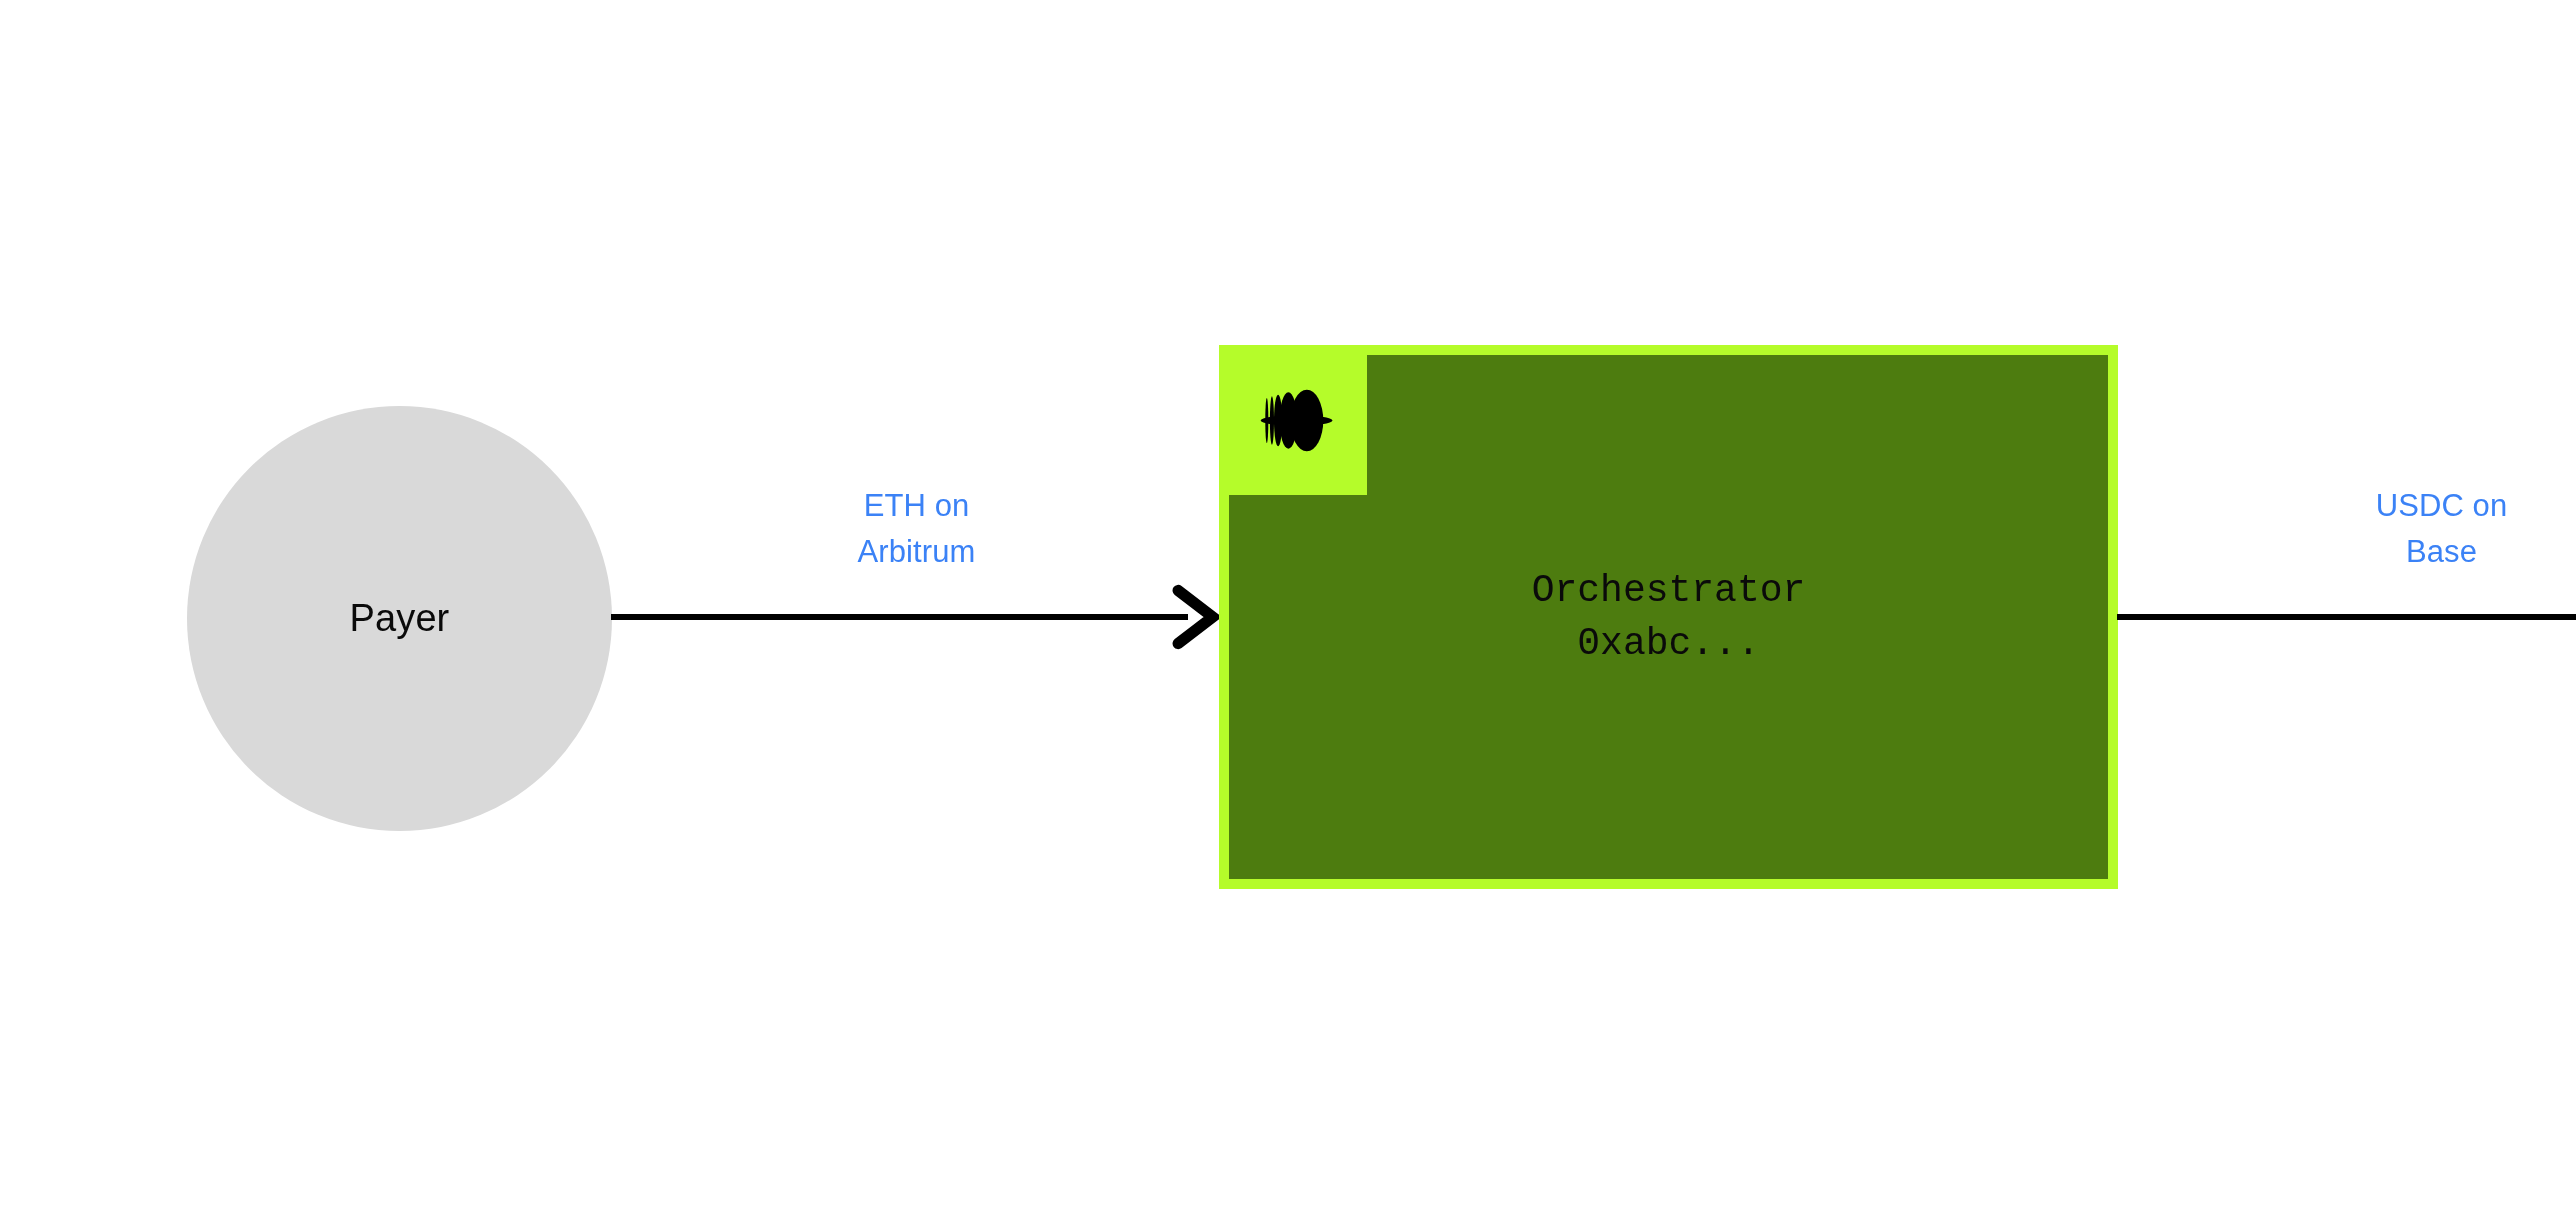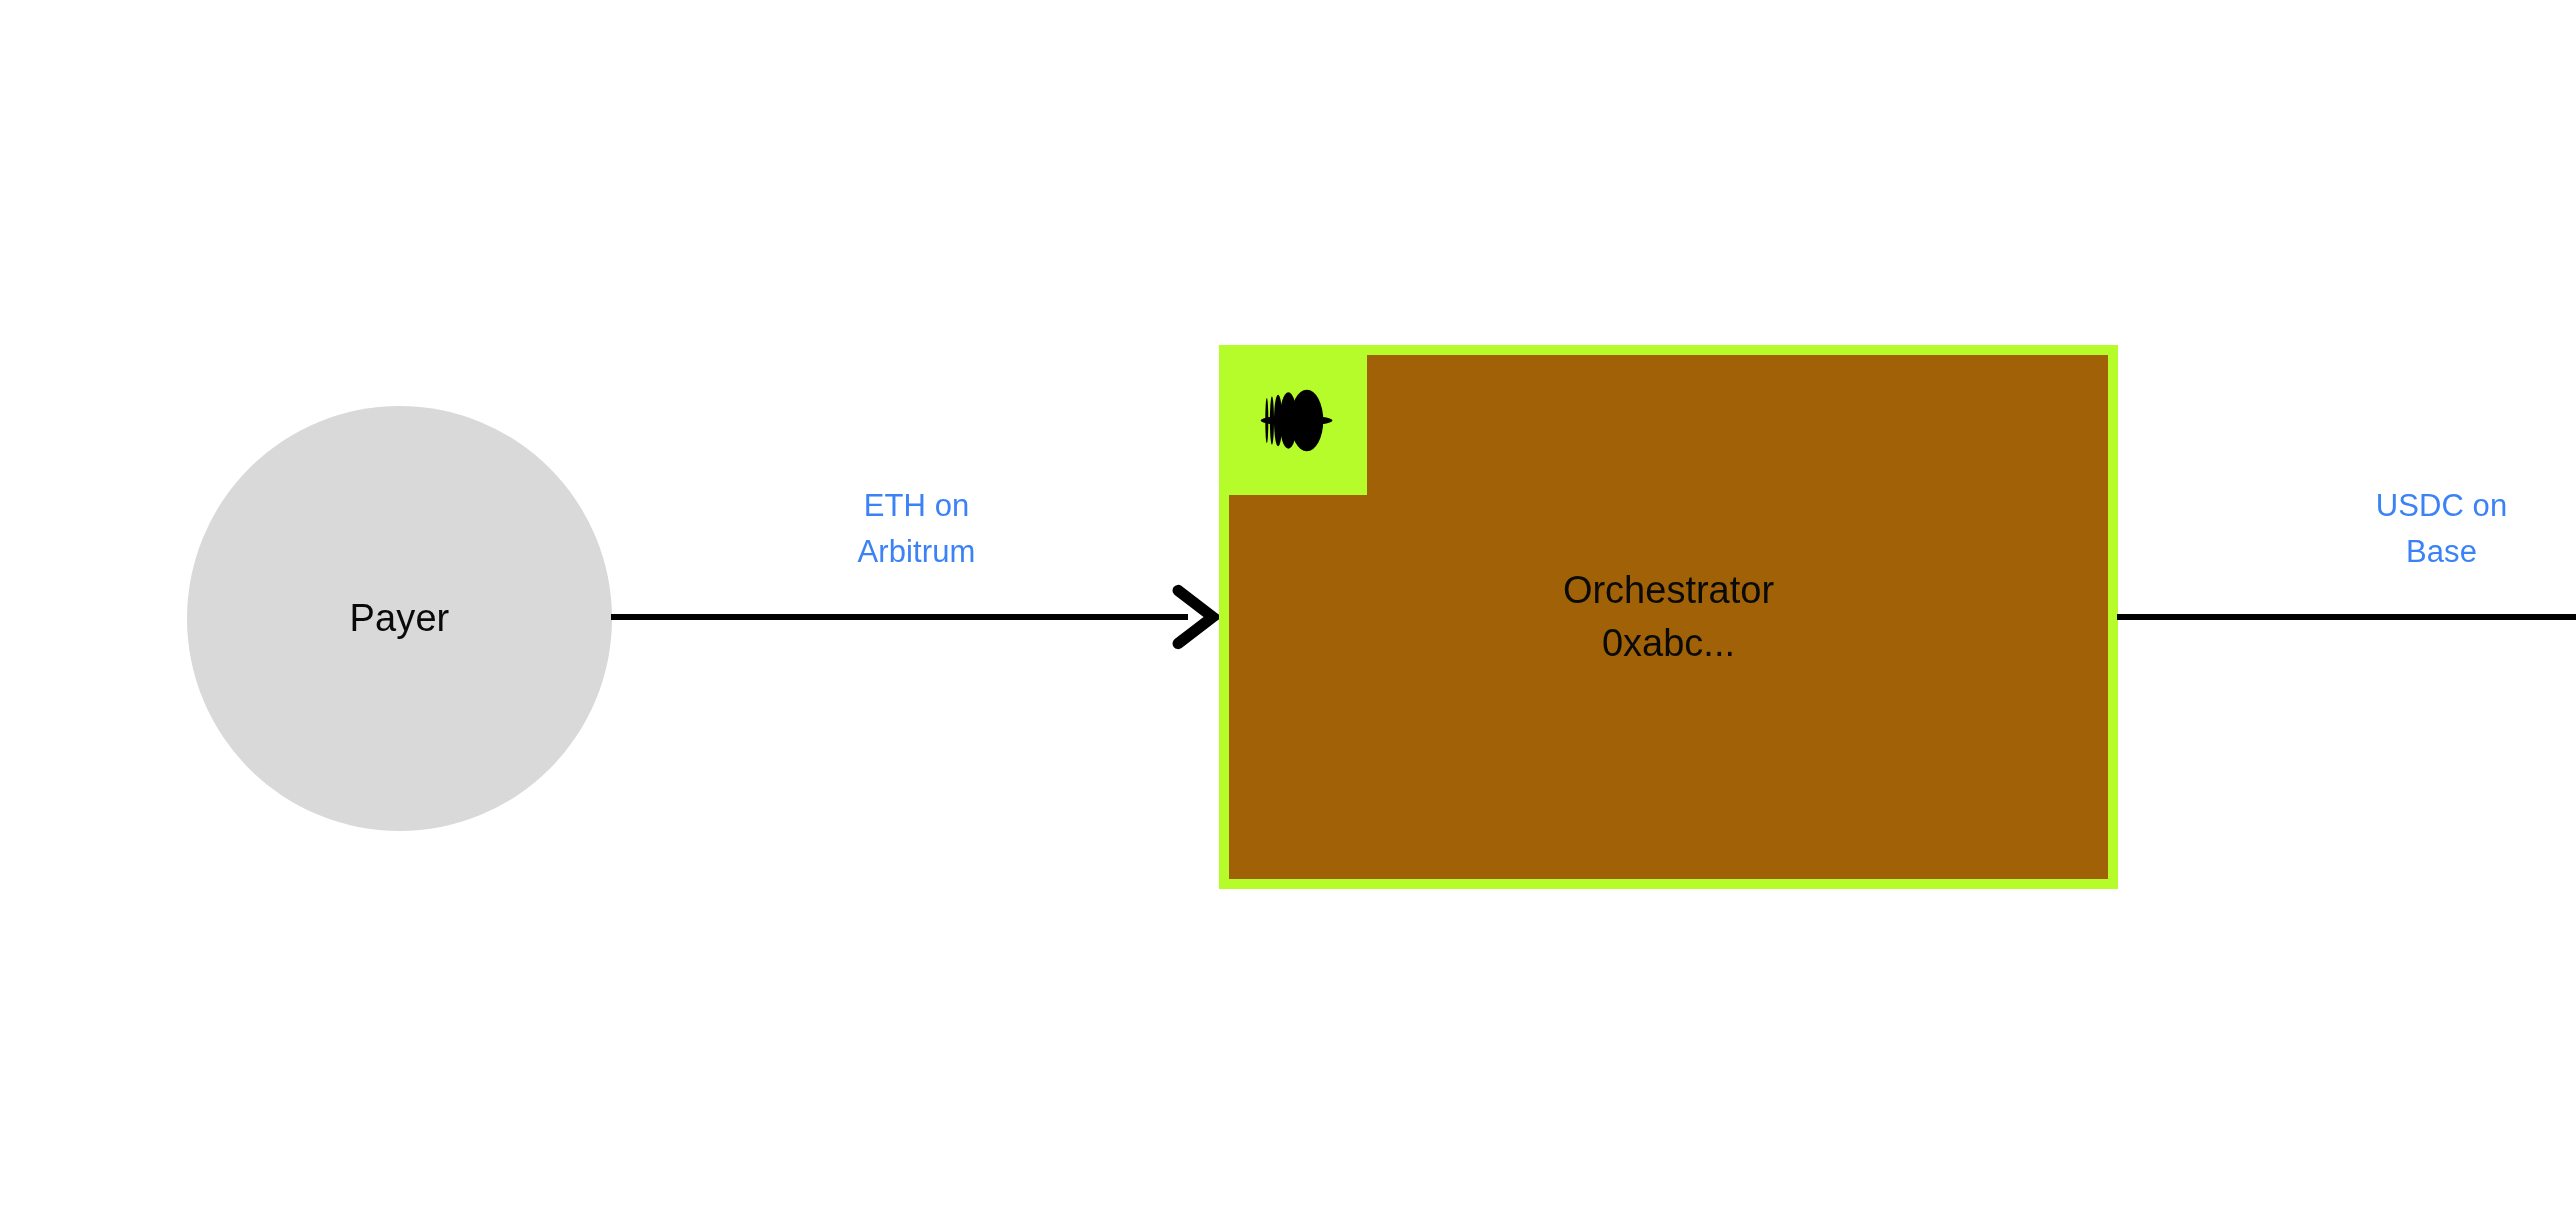--- a/index.html
+++ b/index.html
@@ -41,25 +41,26 @@
   #node-payer  { left: 187px;  top: 406px; width: 425px; height: 425px; }
 
   
   #node-orchestrator {
     position: absolute;
     left: 1219px;
     top: 345px;
     width: 899px;
     height: 544px;
     box-sizing: border-box;
-    background: #a16207;
+    background: #4d7c0f;
     border: 10.3px solid #b5fc2a;
     display: flex;
     align-items: center;
     justify-content: center;
+    font-family: Liberation Mono, monospace;
   }
   #node-orchestrator .node-label {
     font-size: 38px;
     color: #0a0a0a;
     line-height: 1.4;
     text-align: center;
     white-space: nowrap;
   }
   
   #orchestrator-badge {

